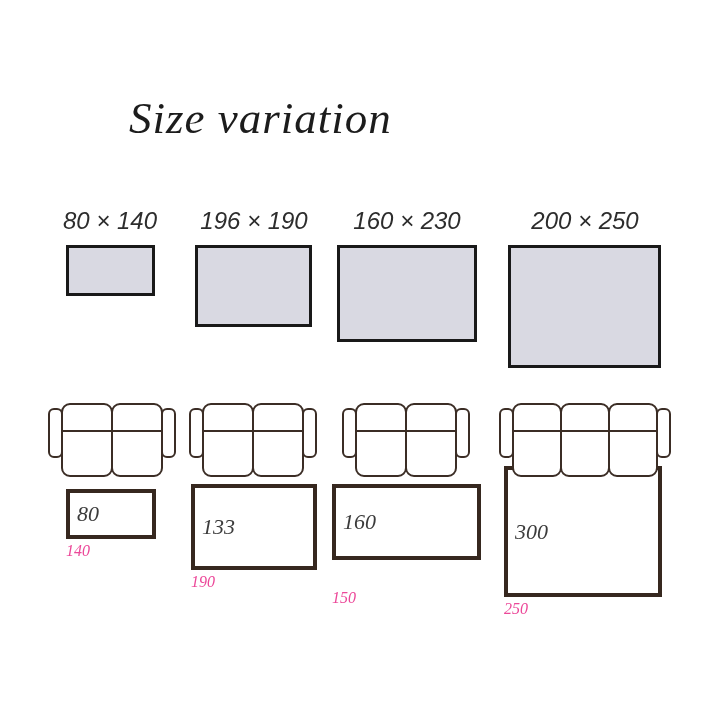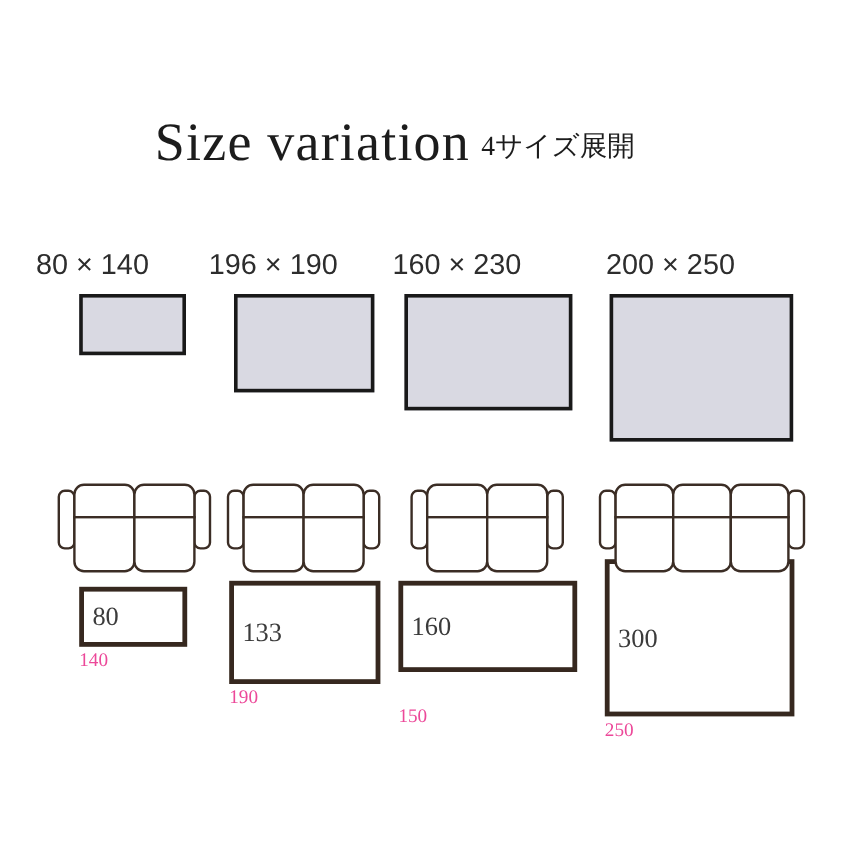--- a/index.html
+++ b/index.html
@@ -1,15 +1,15 @@
 <!DOCTYPE html>
 <html><head>
 <meta charset="utf-8">
 <style>
-  * { margin: 0; padding: 0; box-sizing: border-box; }
+  * { margin: 0; padding: 0; box-sizing: border-box; font-style: italic; }
   html, body { background: #ffffff; }
   .page {
     position: relative;
     width: 720px;
     height: 720px;
     background: #ffffff;
     overflow: hidden;
     font-family: "Liberation Sans", sans-serif;
   }
 
@@ -35,20 +35,21 @@
     color: #1c1c1c;
     white-space: nowrap;
   }
 
   
   .size-label {
     position: absolute;
     top: 206px;
     height: 30px;
     line-height: 30px;
+    text-align: center;
     font-size: 24px;
     color: #2d2d2d;
     letter-spacing: 0px;
     white-space: nowrap;
   }
   .size-label.l1 { left: 30px;  width: 160px; }
   .size-label.l2 { left: 174px; width: 160px; }
   .size-label.l3 { left: 327px; width: 160px; }
   .size-label.l4 { left: 505px; width: 160px; }
 
@@ -147,21 +148,20 @@
   .w-label.w2 { left: 191px; top: 573px; width: 126px; }
   .w-label.w3 { left: 332px; top: 589px; width: 149px; }
   .w-label.w4 { left: 504px; top: 600px; width: 158px; }
 </style>
 </head>
 <body>
 
 <div class="page">
 
   <div class="title">Size variation</div>
-  <div class="subtitle">4サイズ展開</div>
 
   <div class="size-label l1">80 × 140</div>
   <div class="size-label l2">196 × 190</div>
   <div class="size-label l3">160 × 230</div>
   <div class="size-label l4">200 × 250</div>
 
   <div class="swatch sw1"></div>
   <div class="swatch sw2"></div>
   <div class="swatch sw3"></div>
   <div class="swatch sw4"></div>

